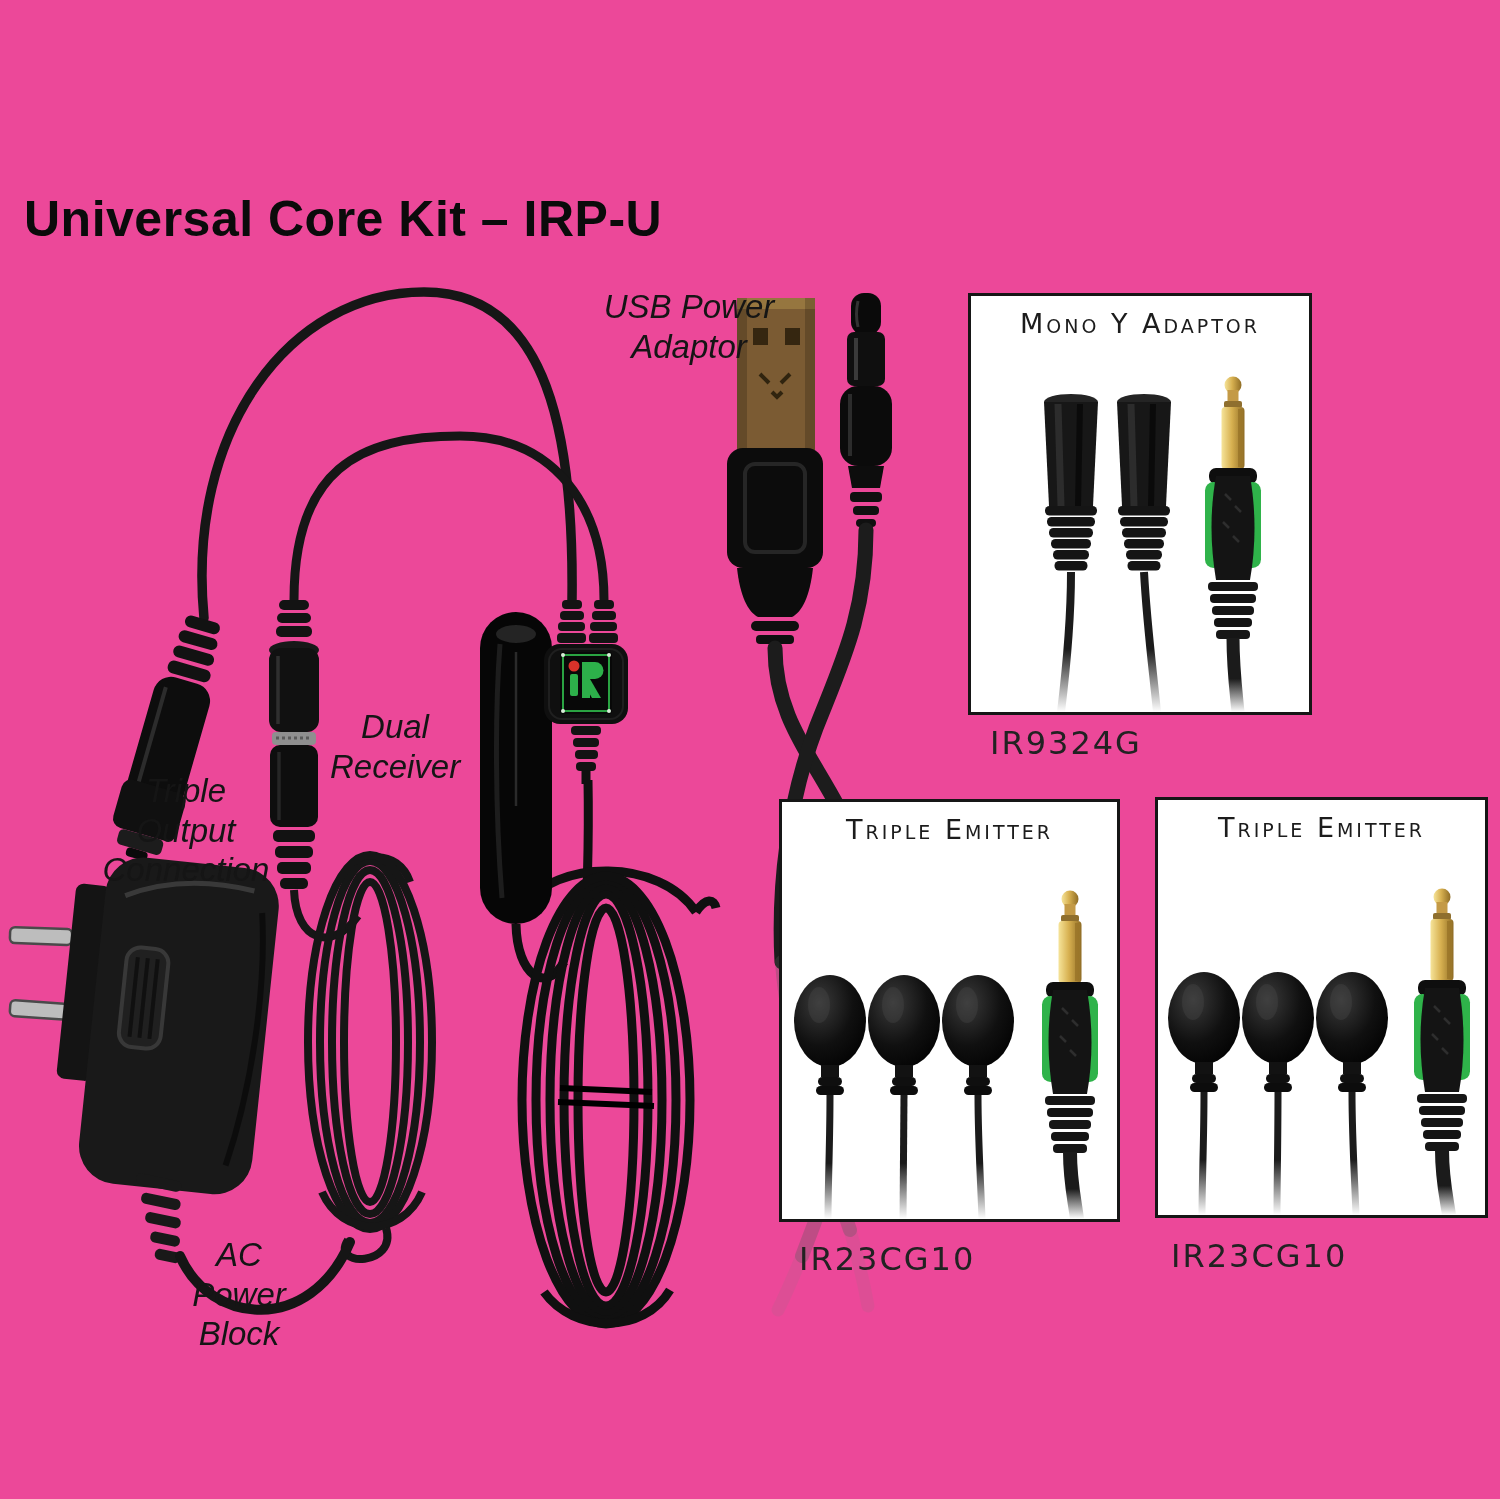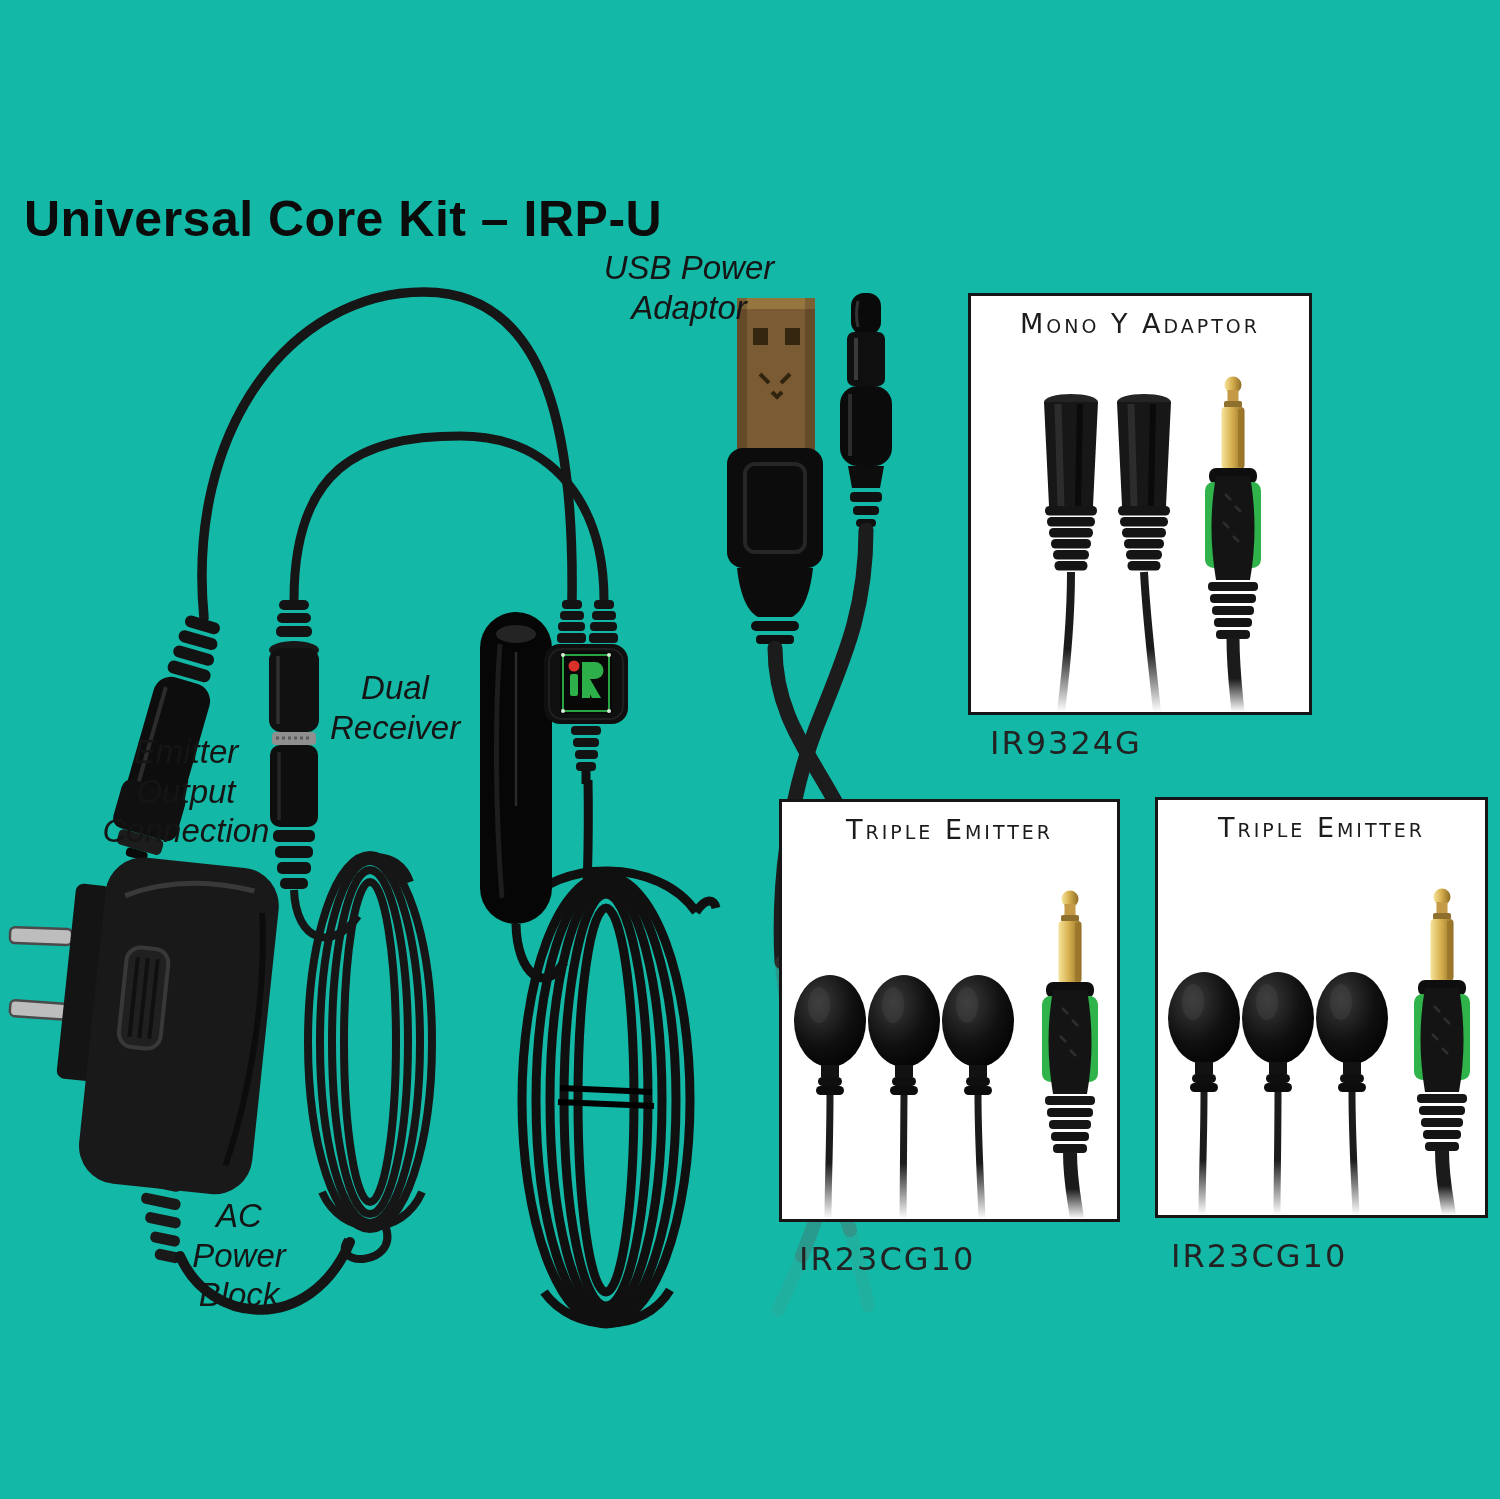--- a/index.html
+++ b/index.html
@@ -1,25 +1,25 @@
 <!DOCTYPE html>
 <html><head>
 <meta charset="utf-8">
 <style>
   html,body{margin:0;padding:0;background:#fff;}
-  .canvas{position:relative;width:1500px;height:1499px;background:#14b8a6;overflow:hidden;
+  .canvas{position:relative;width:1500px;height:1499px;background:#ec4899;overflow:hidden;
           font-family:"Liberation Sans",sans-serif;}
   .bg-art{position:absolute;left:0;top:0;width:1500px;height:1499px;}
   .title-left{position:absolute;left:24px;top:190px;font-size:50px;font-weight:700;
               color:#0b0b0b;letter-spacing:0.5px;white-space:nowrap;}
   .title-right{position:absolute;left:934px;top:208px;font-size:56px;font-weight:400;
                letter-spacing:9px;color:#161616;white-space:nowrap;}
   .tech{font-family:"DejaVu Sans",sans-serif;}
   .ann{position:absolute;font-style:italic;font-size:33px;line-height:1.2;color:#151515;
-       text-align:center;}
+       text-align:center;margin-top:39px;}
   .ann span{display:block;}
   .pbox{position:absolute;background:#ffffff;border:3px solid #161616;box-sizing:border-box;}
   .pbox-header{position:absolute;top:12px;left:0;right:0;text-align:center;font-size:27px;
                letter-spacing:3px;color:#1c1c1c;font-variant:small-caps;}
   .psvg{position:absolute;left:0;top:0;width:100%;height:100%;}
   .model{position:absolute;width:300px;text-align:left;font-size:32px;letter-spacing:2px;
          color:#222;}
 </style>
 </head>
 <body>
@@ -205,21 +205,21 @@
 
   <div class="ann" style="left:600px;top:248px;width:178px;">
     <span>USB Power</span>
     <span>Adaptor</span>
   </div>
   <div class="ann" style="left:330px;top:668px;width:130px;">
     <span>Dual</span>
     <span>Receiver</span>
   </div>
   <div class="ann" style="left:100px;top:732px;width:172px;">
-    <span>Emitter</span>
+    <span>Triple</span>
     <span>Output</span>
     <span>Connection</span>
   </div>
   <div class="ann" style="left:166px;top:1196px;width:146px;">
     <span>AC Power</span>
     <span>Block</span>
   </div>
 
   <div class="pbox" style="left:968px;top:293px;width:344px;height:422px;padding-left:20px;">
     <svg class="psvg" viewBox="0 0 338 416">

